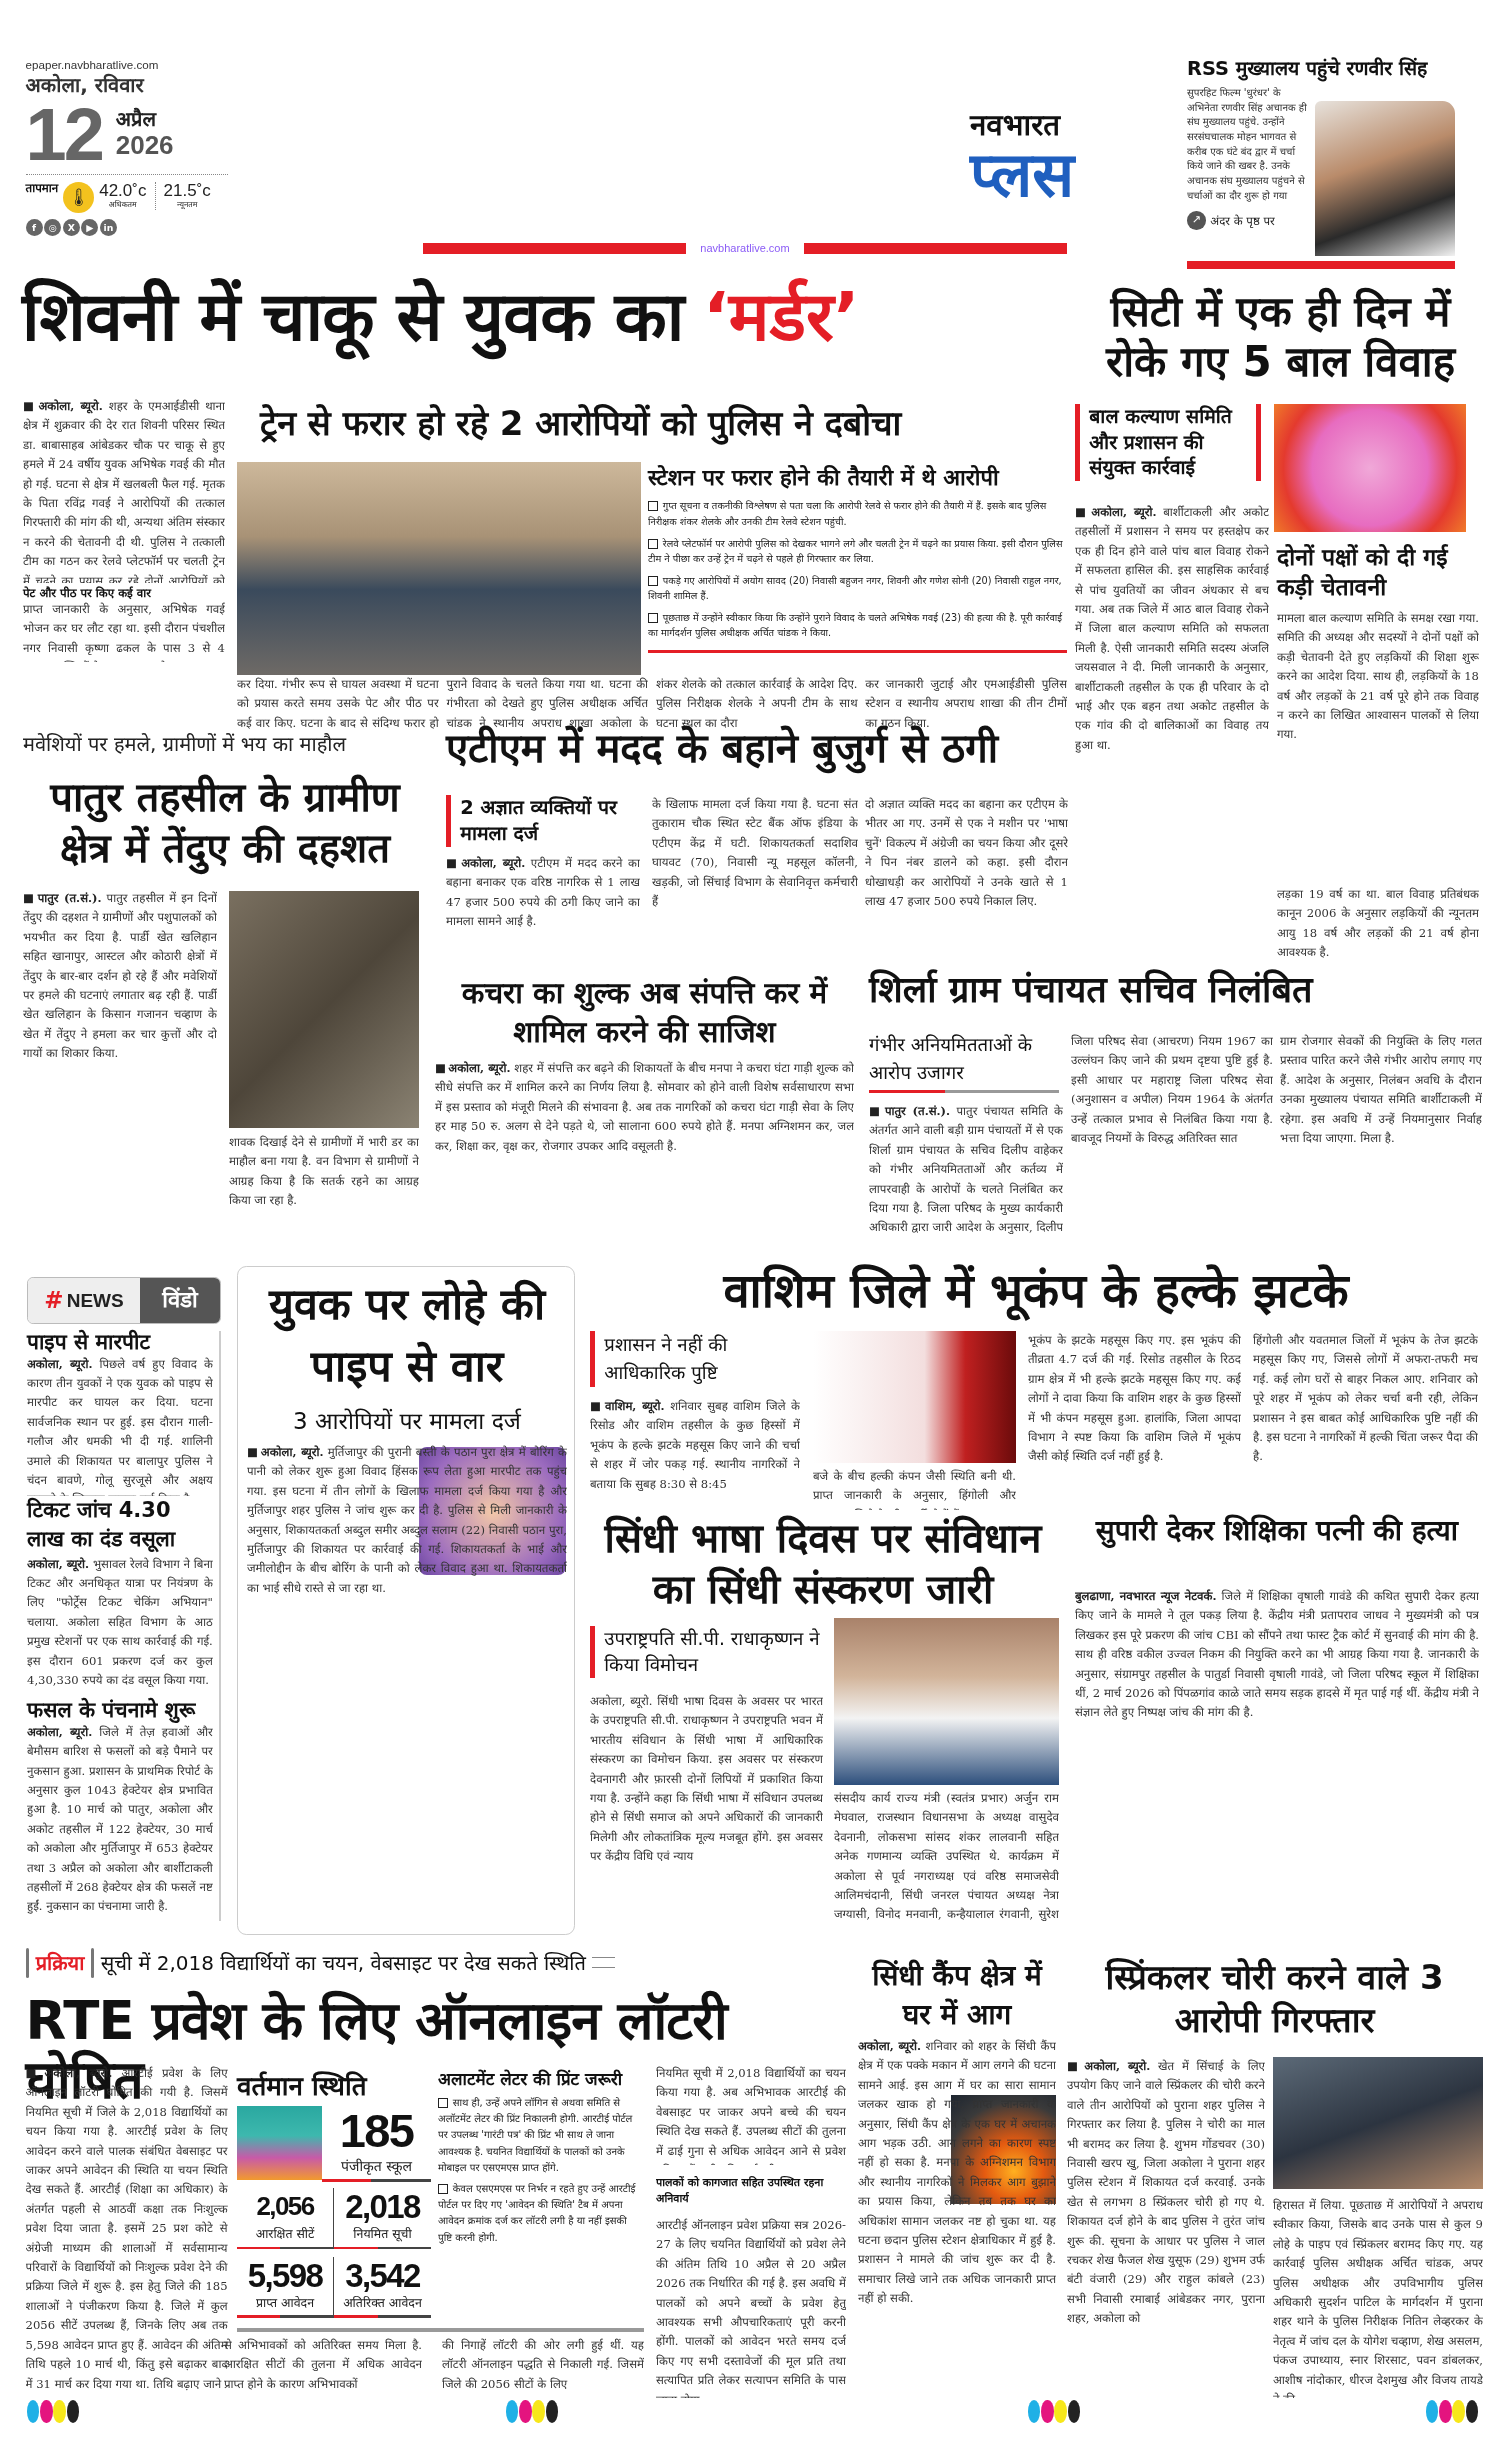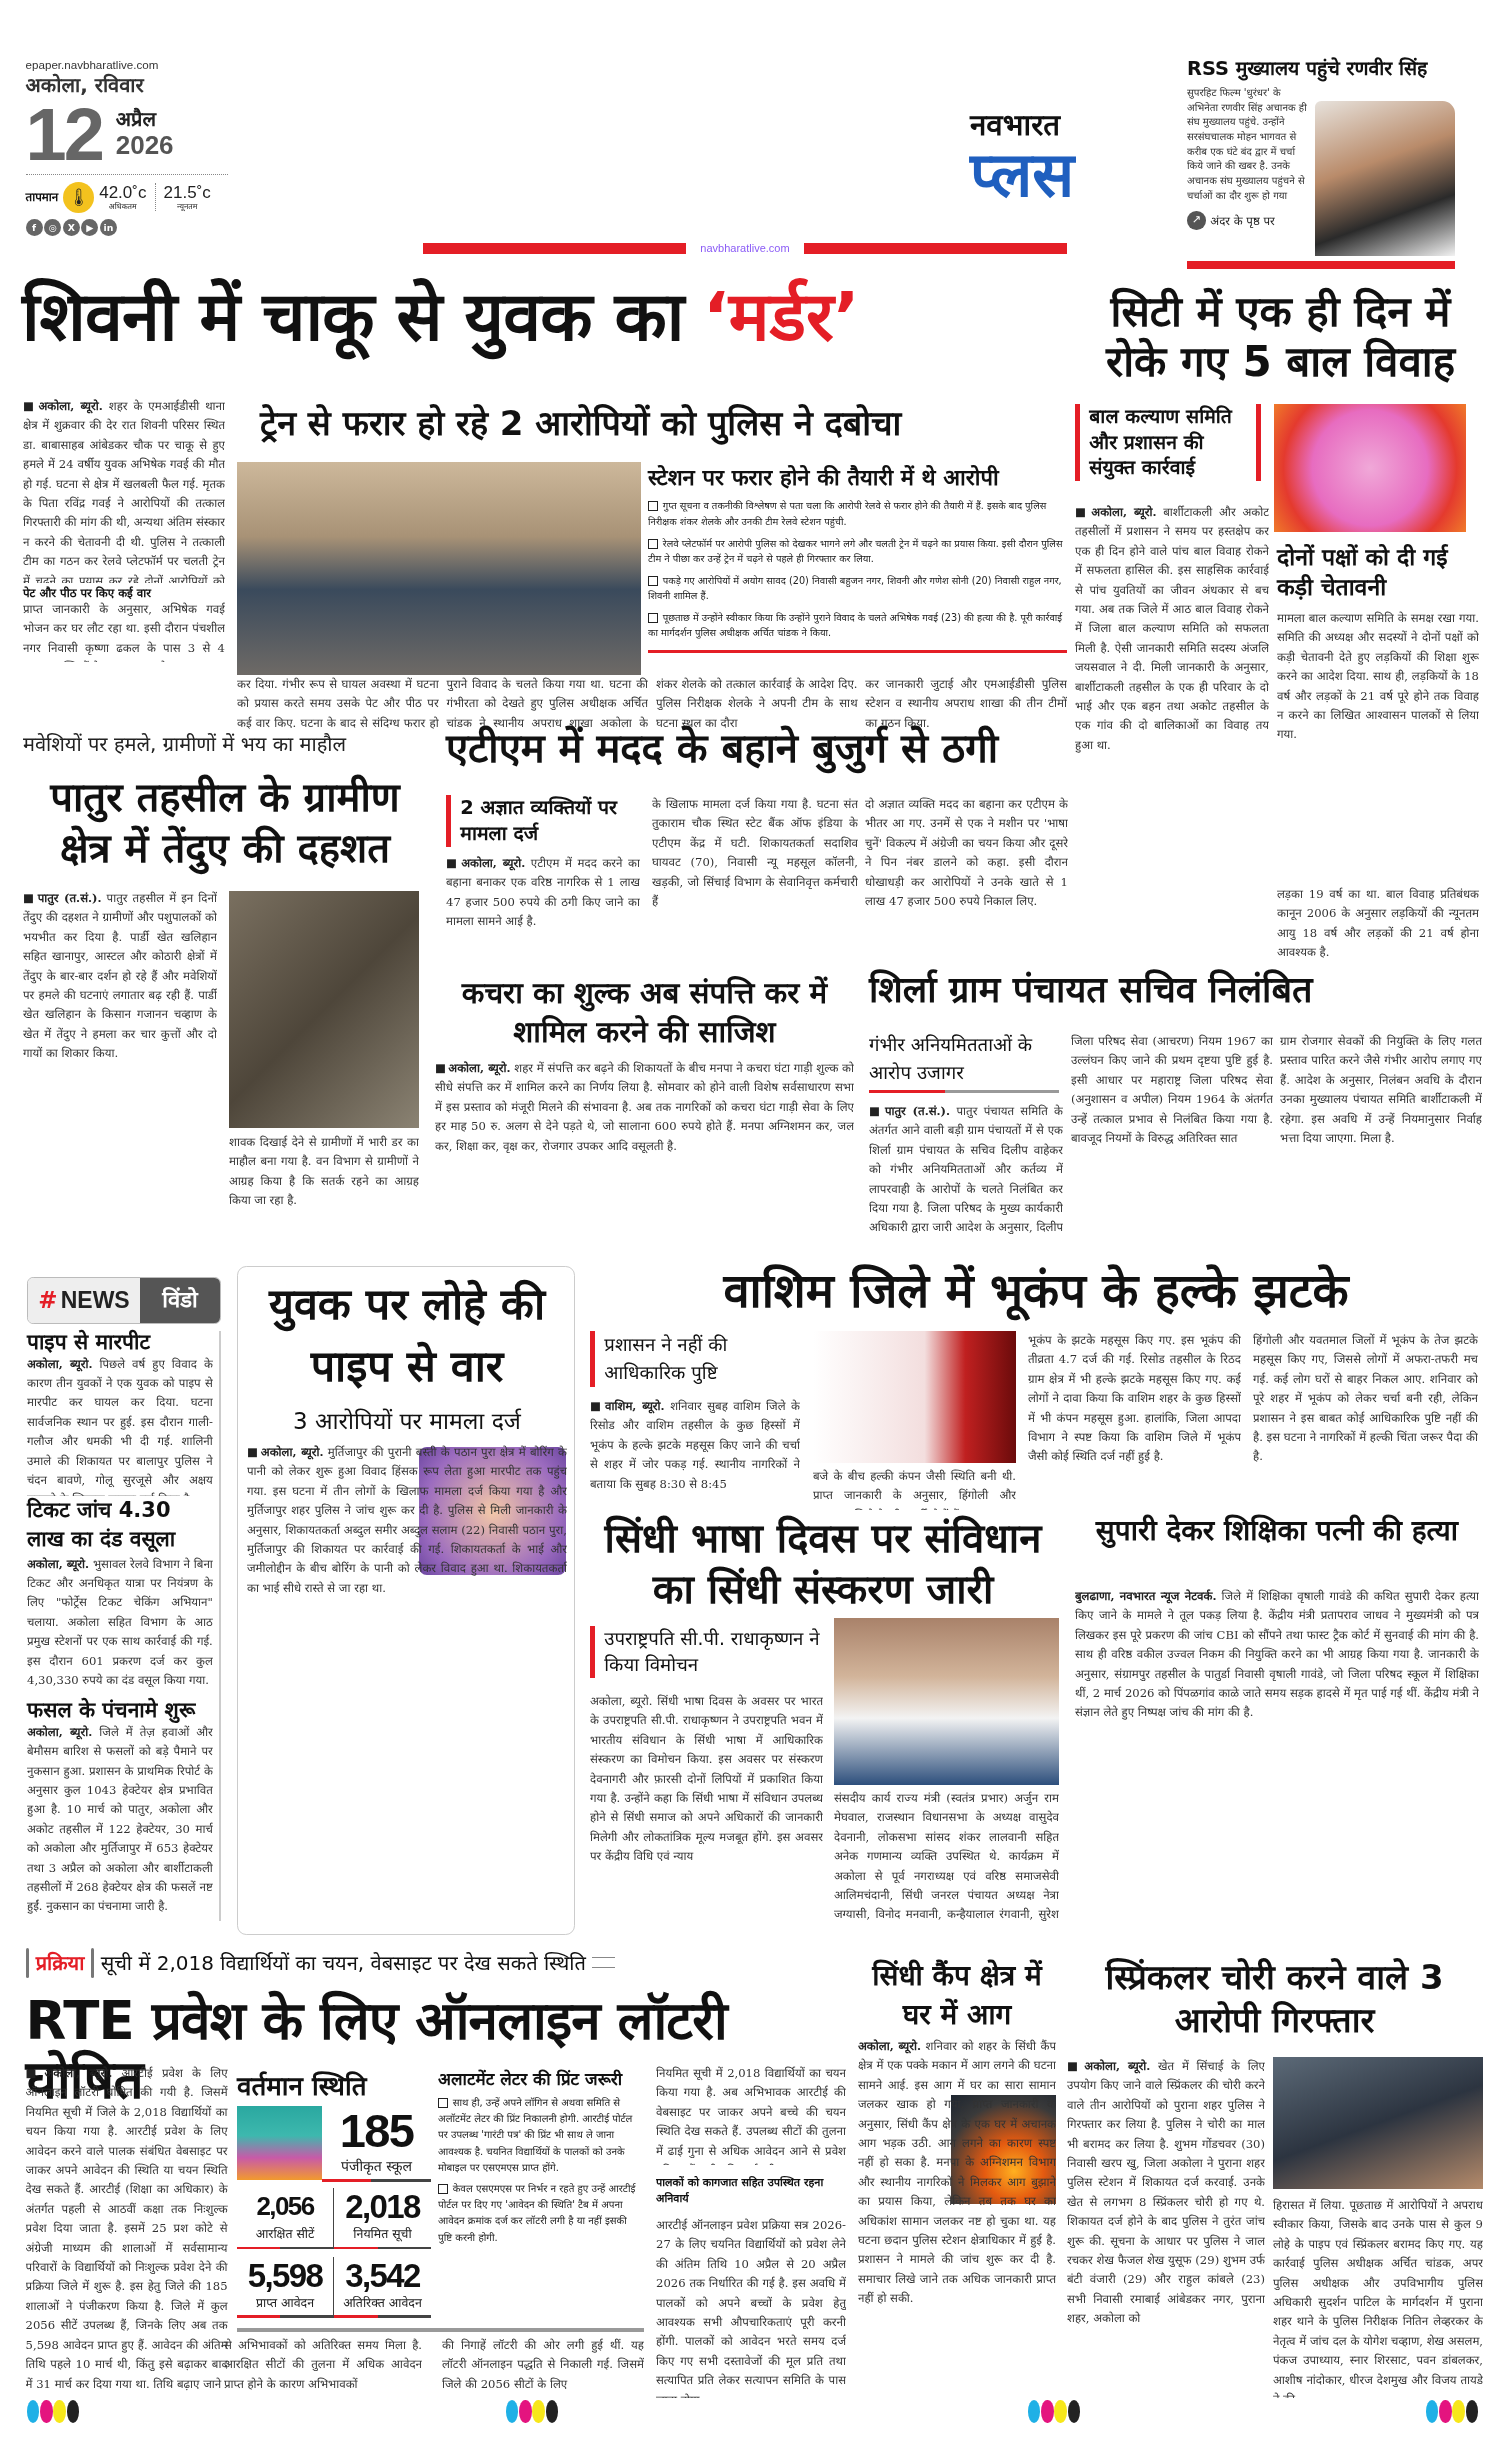--- a/index.html
+++ b/index.html
@@ -28,21 +28,21 @@
 <div class="abs" style="left:25.6px;top:58px;width:202px">
   <div class="cond" style="font-size:11.6px;color:#333">epaper.navbharatlive.com</div>
   <div class="hd" style="font-size:20px;color:#333;margin-top:3.1px">अकोला, रविवार</div>
   <div style="display:flex;align-items:center;margin-top:4.7px">
     <div class="cond" style="font-size:74px;font-weight:bold;color:#666;line-height:67px;letter-spacing:-3.1px">12</div>
     <div style="margin-left:14px">
       <div class="hd" style="font-size:20px;color:#222">अप्रैल</div>
       <div class="cond" style="font-size:26px;font-weight:bold;color:#555">2026</div>
     </div>
   </div>
-  <div style="border-top:1.6px dotted #888;margin-top:6.2px;padding-top:6.2px;display:flex;align-items:center;gap:5px">
+  <div style="border-top:1.6px dotted #888;margin-top:6.2px;padding-top:6.2px;display:flex;align-items:flex-start;gap:5px">
     <span class="hd" style="font-size:11.6px">तापमान</span>
     <span style="display:inline-block;width:31px;height:31px;border-radius:50%;background:#f3c21e;text-align:center;line-height:31px;font-size:17px">🌡</span>
     <span style="text-align:center">
       <span class="cond" style="font-size:17px;display:block;line-height:17px">42.0˚c</span>
       <span style="font-size:7.8px;display:block">अधिकतम</span>
     </span>
     <span style="border-left:1.6px dotted #888;height:28px;margin:0 3.1px"></span>
     <span style="text-align:center">
       <span class="cond" style="font-size:17px;display:block;line-height:17px">21.5˚c</span>
       <span style="font-size:7.8px;display:block">न्यूनतम</span>
@@ -161,21 +161,21 @@
 <div class="abs txt" style="left:869px;top:1102px;width:194px;height:132px">
   <span class="dateline bullet">पातुर (त.सं.).</span>
   <span>पातुर पंचायत समिति के अंतर्गत आने वाली बड़ी ग्राम पंचायतों में से एक शिर्ला ग्राम पंचायत के सचिव दिलीप वाहेकर को गंभीर अनियमितताओं और कर्तव्य में लापरवाही के आरोपों के चलते निलंबित कर दिया गया है. जिला परिषद के मुख्य कार्यकारी अधिकारी द्वारा जारी आदेश के अनुसार, दिलीप वाहेकर द्वारा महाराष्ट्र</span>
 </div>
 <div class="abs txt" style="left:1071px;top:1032px;width:202px;height:202px">जिला परिषद सेवा (आचरण) नियम 1967 का उल्लंघन किए जाने की प्रथम दृष्टया पुष्टि हुई है. इसी आधार पर महाराष्ट्र जिला परिषद सेवा (अनुशासन व अपील) नियम 1964 के अंतर्गत उन्हें तत्काल प्रभाव से निलंबित किया गया है. बावजूद नियमों के विरुद्ध अतिरिक्त सात</div>
 <div class="abs txt" style="left:1280px;top:1032px;width:202px;height:202px">ग्राम रोजगार सेवकों की नियुक्ति के लिए गलत प्रस्ताव पारित करने जैसे गंभीर आरोप लगाए गए हैं. आदेश के अनुसार, निलंबन अवधि के दौरान उनका मुख्यालय पंचायत समिति बार्शीटाकली में रहेगा. इस अवधि में उन्हें नियमानुसार निर्वाह भत्ता दिया जाएगा. मिला है.</div>
 
 <div class="abs" style="left:27px;top:1277px;width:194px;height:47px;border-radius:6.2px;overflow:hidden;display:flex;border:0.8px solid #bbb">
   <div style="flex:1.4;background:#eee;display:flex;align-items:center;justify-content:center;gap:3.1px">
     <span class="hd red" style="font-size:23px">#</span>
-    <span class="cond" style="font-size:23px;font-weight:bold;color:#222">NEWS</span>
+    <span class="cond" style="font-size:19px;font-weight:bold;color:#222">NEWS</span>
   </div>
   <div style="flex:1;background:#555;display:flex;align-items:center;justify-content:center">
     <span class="hd" style="font-size:22px;color:#fff">विंडो</span>
   </div>
 </div>
 <div class="abs" style="left:27px;top:1331px;width:194px;height:590px;border-right:2.3px solid #ccc;padding-right:6.2px">
   <div>
     <div class="hd" style="font-size:21px">पाइप से मारपीट</div>
     <div class="txt" style="height:141px"><span class="dateline">अकोला, ब्यूरो.</span> <span>पिछले वर्ष हुए विवाद के कारण तीन युवकों ने एक युवक को पाइप से मारपीट कर घायल कर दिया. घटना सार्वजनिक स्थान पर हुई. इस दौरान गाली-गलौज और धमकी भी दी गई. शालिनी उमाले की शिकायत पर बालापुर पुलिस ने चंदन बावणे, गोलू सुरजूसे और अक्षय सुरजूसे के खिलाफ मामला दर्ज किया है.</span></div>
   </div>

